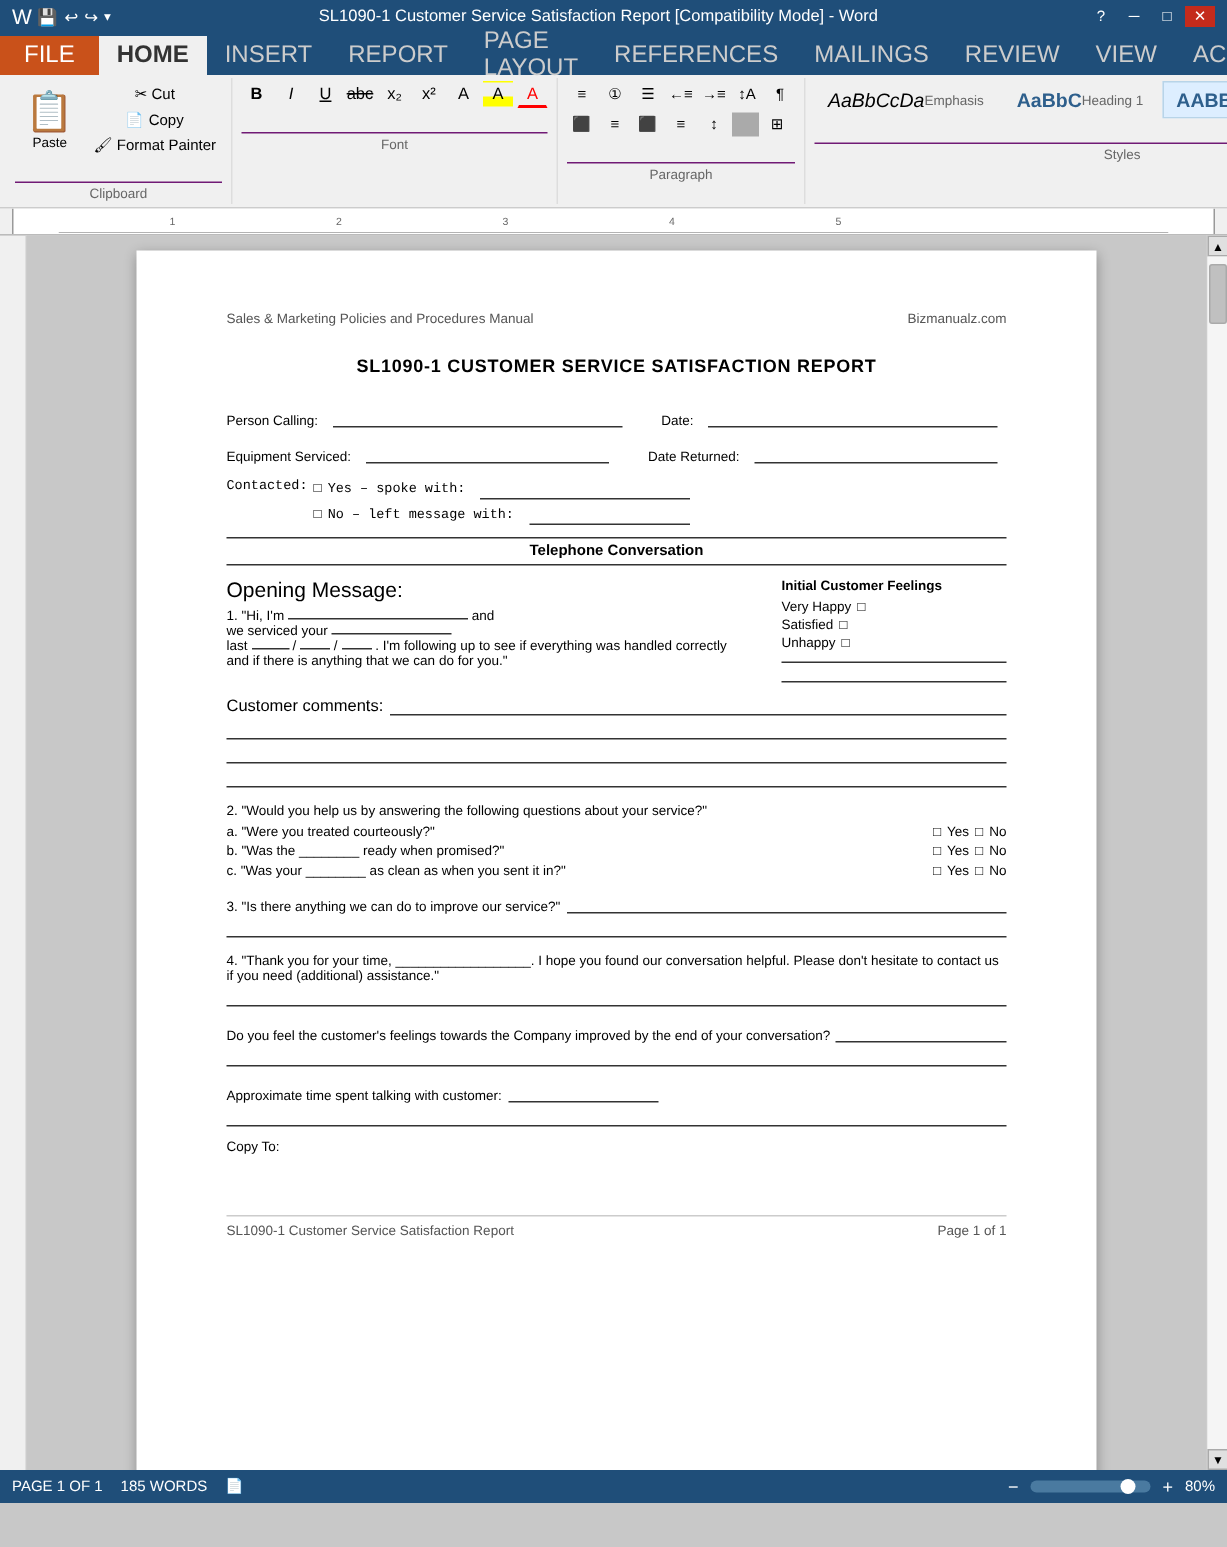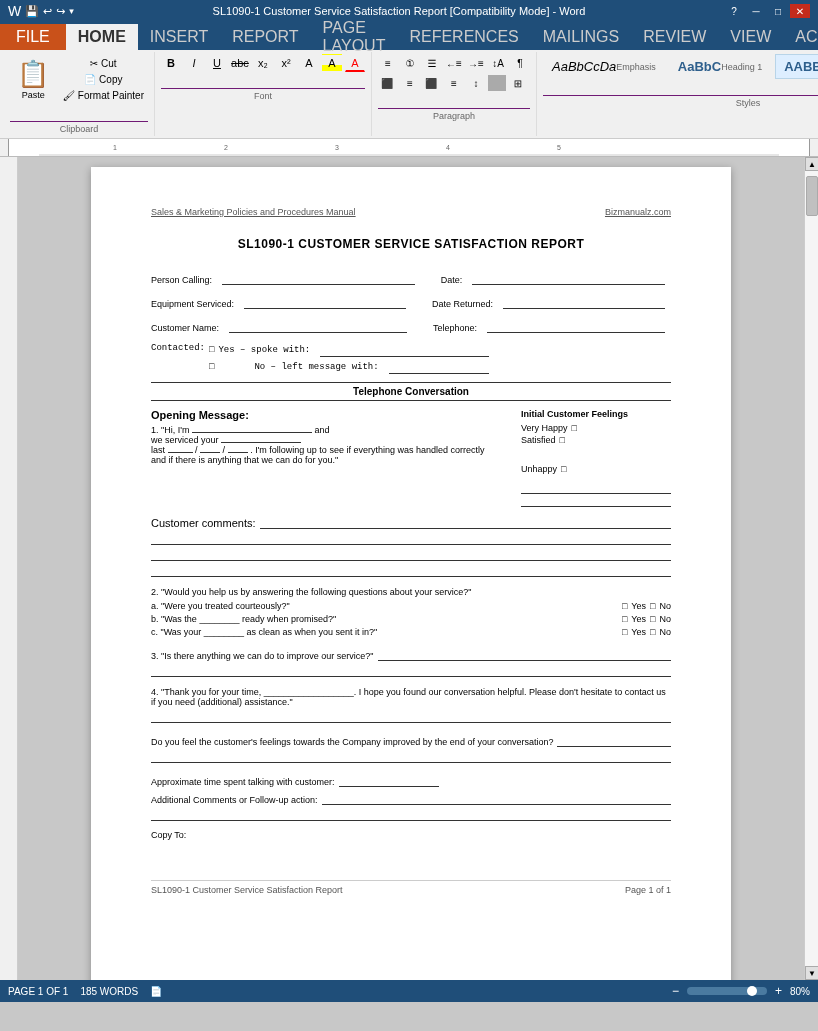--- a/index.html
+++ b/index.html
@@ -71,21 +71,21 @@
     .scroll-bar-right { width: 14px; background: #f0f0f0; border-left: 1px solid #ccc; display: flex; flex-direction: column; }
     .scroll-btn { width: 14px; height: 14px; background: #e0e0e0; border: 1px solid #aaa; font-size: 8px; display: flex; align-items: center; justify-content: center; cursor: pointer; }
     .scroll-track { flex: 1; background: #f5f5f5; position: relative; }
     .scroll-thumb { width: 12px; height: 40px; background: #c0c0c0; border: 1px solid #aaa; position: absolute; top: 5px; left: 1px; border-radius: 2px; cursor: pointer; }
 
     .content-area { flex: 1; background: #c8c8c8; overflow: hidden; position: relative; padding: 10px 20px; }
 
     
     .doc-page { background: white; width: 640px; margin: 0 auto; min-height: 820px; padding: 40px 60px; box-shadow: 0 2px 8px rgba(0,0,0,0.3); font-family: Arial, sans-serif; font-size: 10px; position: relative; }
 
-    .doc-header { display: flex; justify-content: space-between; margin-bottom: 20px; font-size: 9px; color: #555; border-bottom: none; text-decoration: underline; }
+    .doc-header { display: flex; justify-content: space-between; margin-bottom: 20px; font-size: 9px; color: #555; border-bottom: none; }
     .doc-title { text-align: center; font-size: 12px; font-weight: bold; margin-bottom: 20px; letter-spacing: 0.5px; }
 
     .form-row { display: flex; align-items: flex-end; margin-bottom: 10px; }
     .form-label { font-size: 9px; white-space: nowrap; margin-right: 4px; }
     .form-line { flex: 1; border-bottom: 1px solid #333; margin: 0 6px; min-width: 60px; height: 14px; }
 
     .section-title { text-align: center; font-weight: bold; font-size: 10px; margin: 8px 0; border-top: 1px solid #333; border-bottom: 1px solid #333; padding: 3px 0; }
 
     .two-col { display: flex; gap: 20px; }
     .left-col { flex: 1; }
@@ -256,51 +256,45 @@
         <div class="form-line" style="width:100px;"></div>
       </div>
 
       <div class="form-row">
         <span class="form-label">Equipment Serviced:</span>
         <div class="form-line" style="width:150px;"></div>
         <span class="form-label" style="margin-left:20px;">Date Returned:</span>
         <div class="form-line" style="width:80px;"></div>
       </div>
 
-      <div class="form-row">
-        <span class="form-label">Customer Name:</span>
-        <div class="form-line" style="width:155px;"></div>
-        <span class="form-label" style="margin-left:20px;">Telephone:</span>
-        <div class="form-line" style="width:90px;"></div>
-      </div>
 
       <div class="contacted-row">
         <div style="display:flex; align-items:flex-start; margin-bottom:2px;">
           <span class="form-label" style="margin-right:4px;">Contacted:</span>
           <div style="display:flex; flex-direction:column; gap:3px;">
             <div style="display:flex; align-items:center; gap:4px;">
               <span style="font-size:9px;">□</span>
               <span style="font-size:9px;">Yes – spoke with:</span>
               <div class="form-line" style="width:140px;"></div>
             </div>
             <div style="display:flex; align-items:center; gap:4px;">
               <span style="font-size:9px;">□</span>
-              <span style="font-size:9px;margin-left:36px;">No – left message with:</span>
+              <span style="font-size:9px;">No – left message with:</span>
               <div class="form-line" style="width:100px;"></div>
             </div>
           </div>
         </div>
       </div>
 
       <div class="section-title">Telephone Conversation</div>
 
       <div class="two-col">
 
         <div class="left-col">
-          <div style="font-size:11px; font-weight:bold; margin-bottom:4px;">Opening Message:</div>
+          <div style="font-size:14px; font-weight:normal; margin-bottom:4px;">Opening Message:</div>
           <div style="font-size:9px;">
             <span>1. "Hi, I'm </span>
             <span style="border-bottom:1px solid #333; display:inline-block; width:120px;"></span>
             <span> and</span>
             <br>
             <span>we serviced your </span>
             <span style="border-bottom:1px solid #333; display:inline-block; width:80px;"></span>
             <br>
             <span>last </span>
             <span style="border-bottom:1px solid #333; display:inline-block; width:25px;"></span>
@@ -315,21 +309,21 @@
         <div class="right-col">
           <div style="font-size:9px; font-weight:bold; margin-bottom:4px;">Initial Customer Feelings</div>
           <div style="display:flex; align-items:center; gap:4px; margin: 2px 0;">
             <span style="font-size:9px;">Very Happy</span>
             <span style="font-size:9px;">□</span>
           </div>
           <div style="display:flex; align-items:center; gap:4px; margin: 2px 0;">
             <span style="font-size:9px;">Satisfied</span>
             <span style="font-size:9px;">□</span>
           </div>
-          <div style="display:flex; align-items:center; gap:4px; margin: 19px 0;">
+          <div style="display:flex; align-items:center; gap:4px; margin: 2px 0;">
             <span style="font-size:9px;">Unhappy</span>
             <span style="font-size:9px;">□</span>
           </div>
           <div style="border-bottom:1px solid #333; margin-top:8px;"></div>
           <div style="border-bottom:1px solid #333; margin-top:12px;"></div>
         </div>
       </div>
 
       <div style="margin-top:8px;">
         <div style="display:flex; align-items:flex-end;">
@@ -393,24 +387,20 @@
           <div style="flex:1; border-bottom:1px solid #333; margin-left:4px; height:14px;"></div>
         </div>
         <div style="border-bottom:1px solid #333; height:14px; margin-top:2px;"></div>
       </div>
 
       <div style="margin-top:10px; display:flex; align-items:flex-end;">
         <span style="font-size:9px;">Approximate time spent talking with customer:</span>
         <div style="border-bottom:1px solid #333; width:100px; height:14px; margin-left:4px;"></div>
       </div>
 
-      <div style="margin-top:4px; display:flex; align-items:flex-end;">
-        <span style="font-size:9px;">Additional Comments or Follow-up action:</span>
-        <div style="flex:1; border-bottom:1px solid #333; height:14px; margin-left:4px;"></div>
-      </div>
       <div style="border-bottom:1px solid #333; height:14px; margin-top:2px;"></div>
 
       <div style="margin-top:8px;">
         <span style="font-size:9px;">Copy To:</span>
       </div>
 
       <div class="footer-text" style="margin-top:40px;">
         <span>SL1090-1 Customer Service Satisfaction Report</span>
         <span>Page 1 of 1</span>
       </div>

